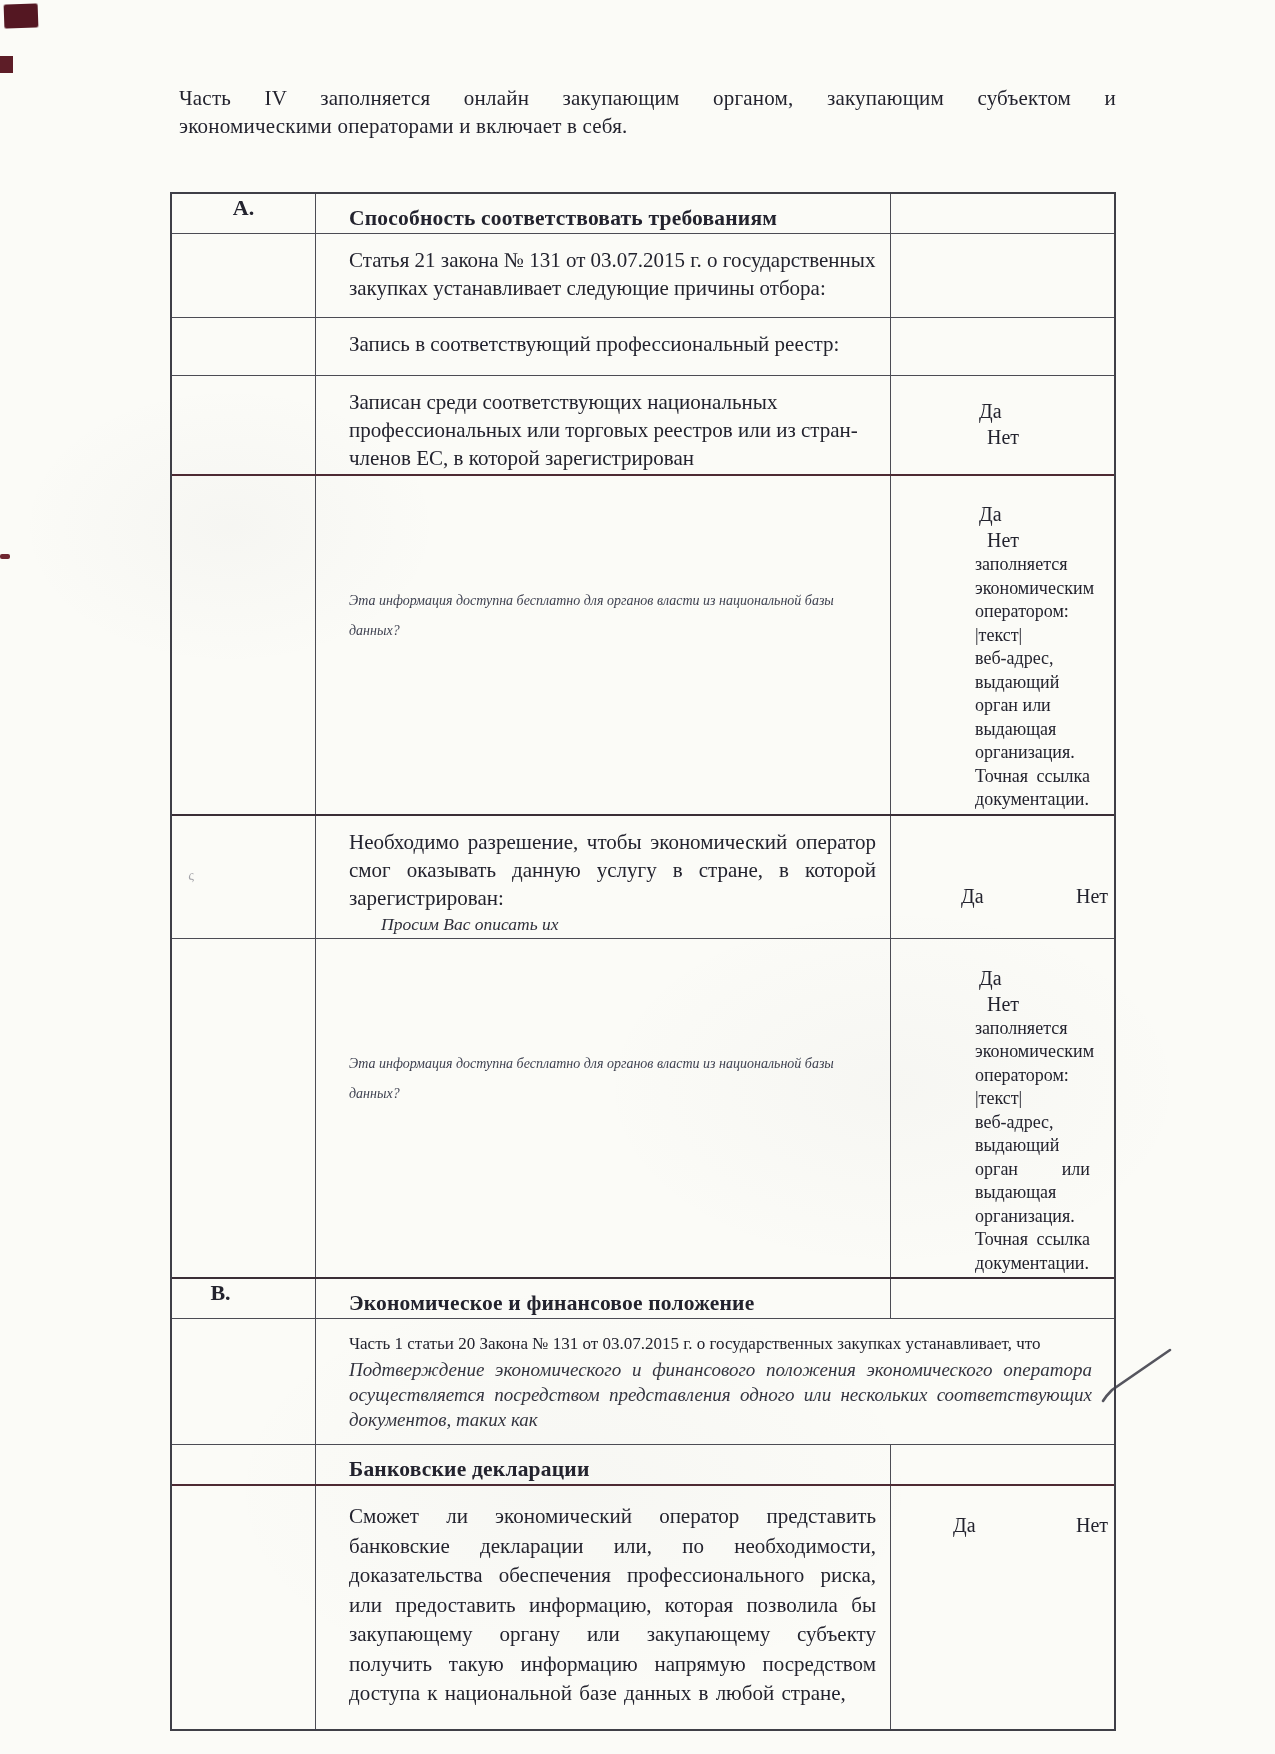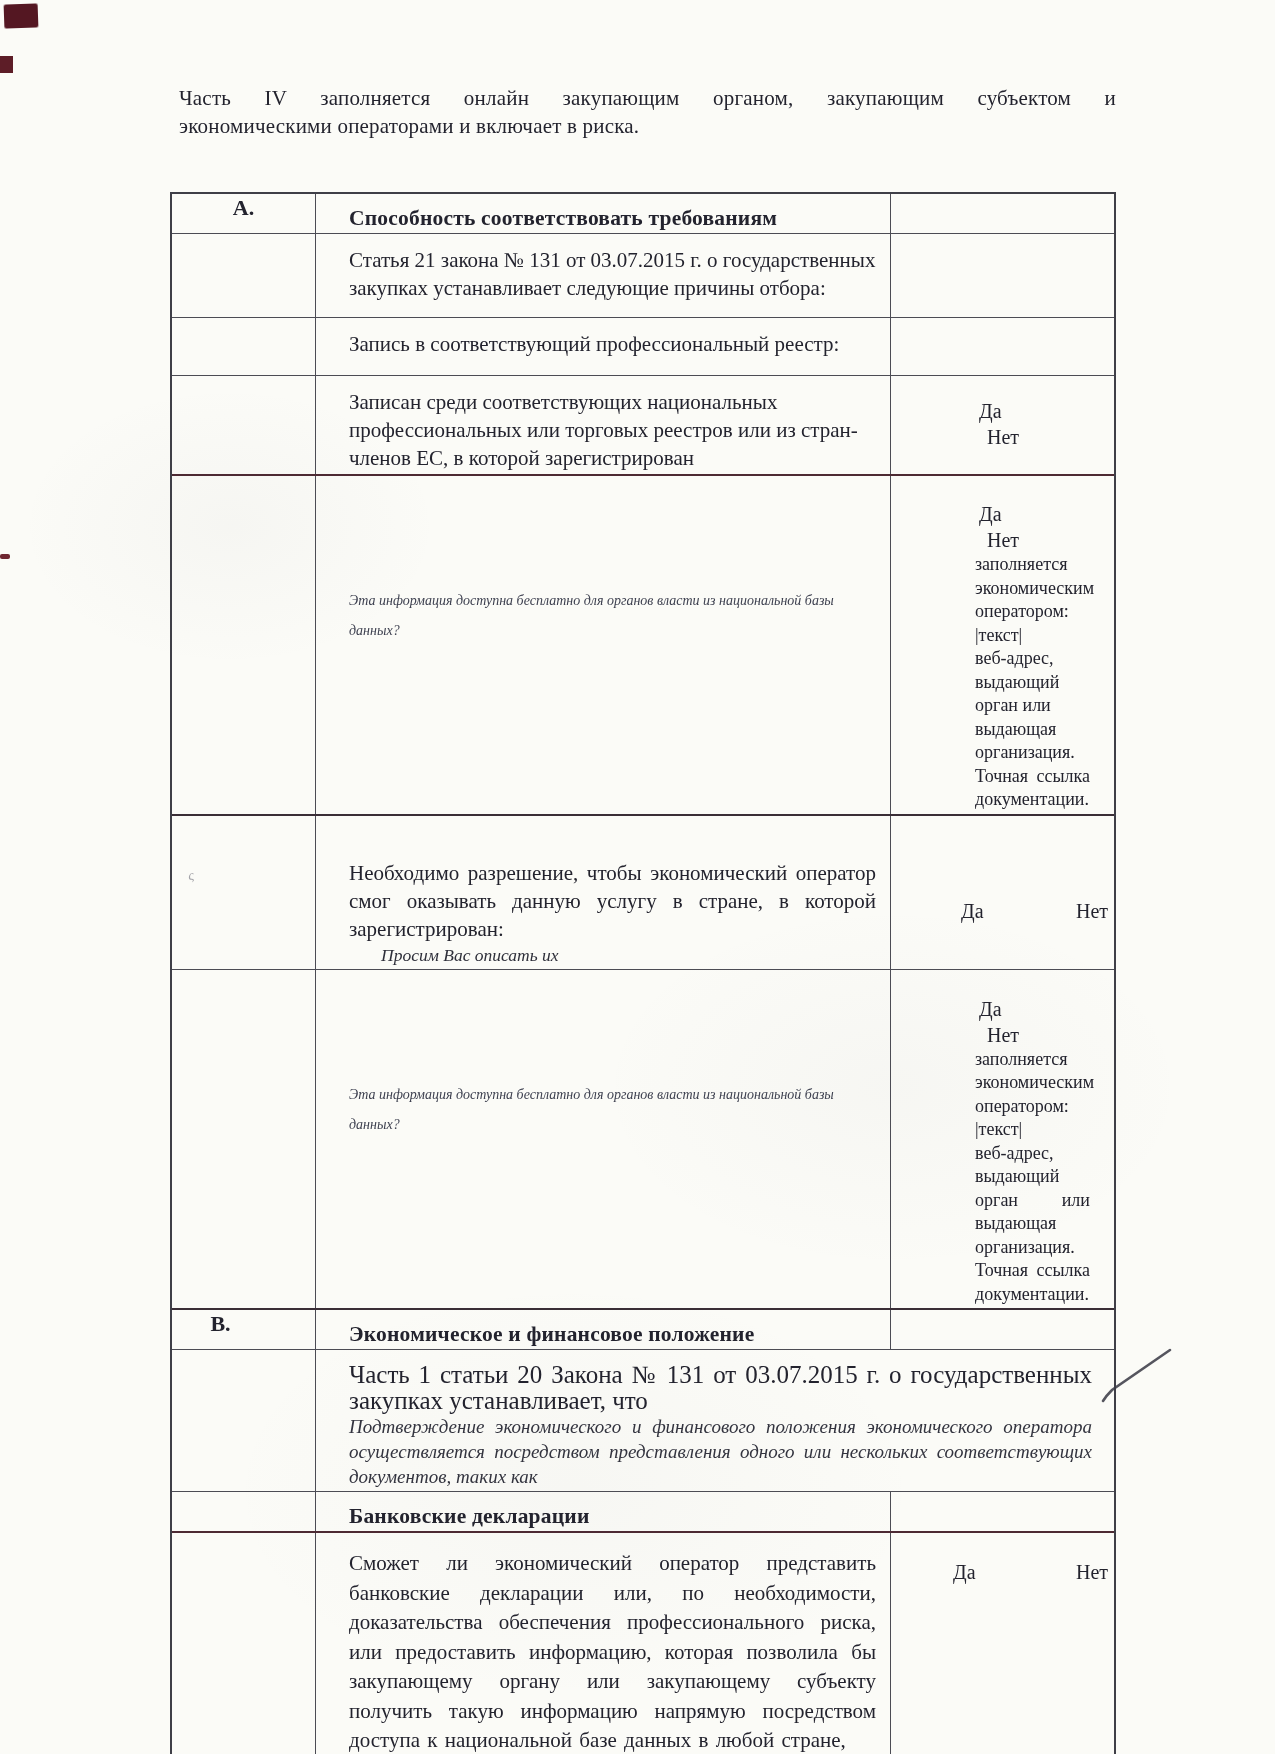--- a/index.html
+++ b/index.html
@@ -42,21 +42,21 @@
   .h-zapisan{min-height:81px;} .h-info1{min-height:309px;} .h-razr{min-height:113px;}
   .h-info2{min-height:314px;} .h-b{min-height:33px;} .h-chast{min-height:126px;}
   .h-bank{min-height:32px;} .h-smozhet{min-height:245px;}
 
   .sec-num{font-weight:bold; font-size:22px;}
   .sec-num.shift-left{margin-right:46px;}
   .sec-title{font-weight:bold; font-size:21.5px; letter-spacing:.2px;}
   .body-text{font-size:21px; line-height:28px;}
   .just{text-align:justify;}
   .smozhet-text{font-size:21px; line-height:29.5px; text-align:justify; word-spacing:2px; padding-top:4px;}
-  .chast-text{font-size:25px; line-height:26px; text-align:justify;}
+  .chast-text{font-size:17px; line-height:26px; text-align:justify;}
   .chast-italic{font-style:italic; font-size:19px; line-height:25px; text-align:justify; color:#33343f;}
   .q-italic{font-style:italic; font-size:14px; line-height:30px; color:#3e4150;}
   .note-italic{font-style:italic; font-size:17.5px; line-height:24px; color:#2e2f3a;}
   .pt-italic{padding-top:110px;}
 
   .stack{display:block;}
   .stack .ln{display:block;}
   .stack .yn{font-size:20px; line-height:26px;}
   .ind1{margin-left:4px;} .ind2{margin-left:12px;}
   .spread{text-align:justify; text-align-last:justify;}
@@ -71,21 +71,21 @@
 
 <div class="page">
 
   <div class="artifact mark1"></div>
   <div class="artifact mark2"></div>
   <div class="artifact mark3"></div>
   <div class="artifact squiggle">ς</div>
 
   <div class="intro">
     <span class="l1">Часть IV заполняется онлайн закупающим органом, закупающим субъектом и</span>
-    <span class="l2">экономическими операторами и включает в риска.</span>
+    <span class="l2">экономическими операторами и включает в себя.</span>
   </div>
 
   <div class="doc-table">
 
     <div class="row first h-a">
       <div class="c1">
         <span class="sec-num">А.</span>
       </div>
       <div class="c2">
         <span class="sec-title">Способность соответствовать требованиям</span>
@@ -142,21 +142,21 @@
           <span class="ln">организация.</span>
           <span class="ln spread">Точная ссылка</span>
           <span class="ln">документации.</span>
         </span>
       </div>
     </div>
 
     <div class="row bt-heavy h-razr">
       <div class="c1"></div>
       <div class="c2">
-        <span class="body-text just" style="display:block;margin-top:31px;">Необходимо разрешение, чтобы экономический оператор смог оказывать данную услугу в стране, в которой зарегистрирован:</span>
+        <span class="body-text just" style="display:block;">Необходимо разрешение, чтобы экономический оператор смог оказывать данную услугу в стране, в которой зарегистрирован:</span>
         <span class="note-italic" style="display:block;margin-left:32px;">Просим Вас описать их</span>
       </div>
       <div class="c3 yn-row">
         <span>Да</span>
         <span>Нет</span>
       </div>
     </div>
 
     <div class="row h-info2">
       <div class="c1"></div>

